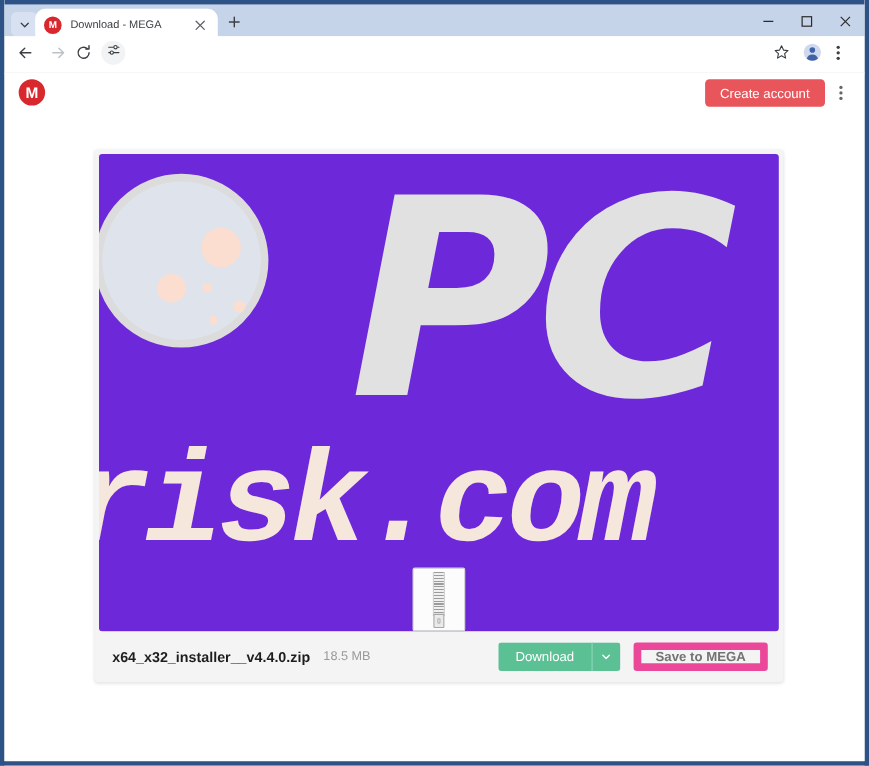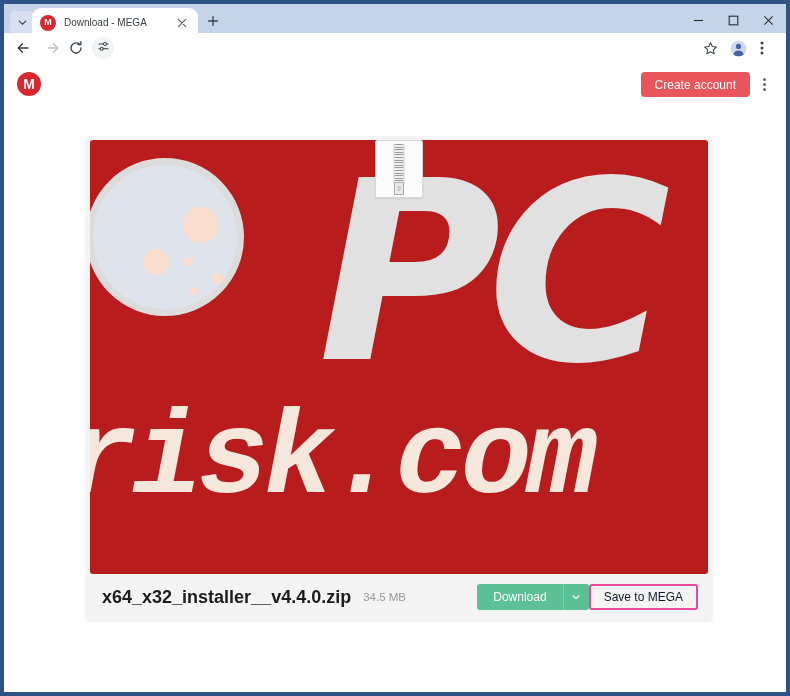--- a/index.html
+++ b/index.html
@@ -223,26 +223,26 @@
     left: 82px; top: 70px;
     width: 626px;
     background: #f4f4f4;
     border-radius: 4px;
     box-shadow: 0 1px 3px rgba(0,0,0,0.10);
     overflow: hidden;
   }
   .preview {
     position: relative;
     height: 434px;
-    background: #b91c1c;
+    background: #6d28d9;
     margin: 4px 4px 0 4px;
     border-radius: 3px;
     overflow: hidden;
     display: flex;
-    align-items: flex-start;
+    align-items: flex-end;
     justify-content: center;
   }
 
   
   .zipicon {
     position: relative;
     width: 46px;
     height: 56px;
     background: #fcfcfc;
     border: 1px solid #d6d6d6;
@@ -353,34 +353,34 @@
   
   .cardfoot {
     position: relative;
     height: 46px;
     display: flex;
     align-items: center;
     padding: 0 14px 0 16px;
     background: #f4f4f4;
   }
   .fname {
-    font-size: 18px;
+    font-size: 13px;
     color: #1d1d1d;
     font-weight: bold;
   }
   .fsize {
     font-size: 11.5px;
     color: #9a9a9a;
     margin-left: 12px;
   }
   .foot-actions {
     margin-left: auto;
     display: flex;
     align-items: center;
-    gap: 0;
+    gap: 12px;
   }
   .dl-group {
     display: flex;
     height: 26px;
     border-radius: 3px;
     overflow: hidden;
   }
   .dl-main {
     background: #5cc095;
     color: #ffffff;
@@ -398,29 +398,30 @@
     border-left: 1px solid #7fd0ae;
     width: 26px;
     display: flex;
     align-items: center;
     justify-content: center;
     cursor: pointer;
   }
   .save-mega {
     height: 26px;
     background: #f4f4f4;
-    border: 2px solid #ec4899;
+    border: 7px solid #ec4899;
     border-radius: 3px;
     padding: 0 13px;
     font-size: 12px;
-    color: #0f172a;
+    color: #737373;
     font-family: "Liberation Sans", sans-serif;
     cursor: pointer;
     display: flex;
     align-items: center;
+    font-weight: bold;
   }
 </style>
 </head>
 <body>
 
 <div class="window">
 
   <div class="tabstrip">
 
     <div class="tab-list-btn">
@@ -576,21 +577,21 @@
         </div>
 
         <div class="zipicon">
           <div class="zipper"></div>
           <div class="zipper-pull"></div>
         </div>
       </div>
 
       <div class="cardfoot">
         <span class="fname">x64_x32_installer__v4.4.0.zip</span>
-        <span class="fsize">34.5 MB</span>
+        <span class="fsize">18.5 MB</span>
 
         <div class="foot-actions">
           <div class="dl-group">
             <button class="dl-main">Download</button>
             <button class="dl-caret">
               <span>
                 <svg width="10" height="10" viewBox="0 0 12 12">
                   <path d="M2.5 4.5 L6 8 L9.5 4.5" fill="none" stroke="#ffffff" stroke-width="1.5" stroke-linecap="round" stroke-linejoin="round"></path>
                 </svg>
               </span>

